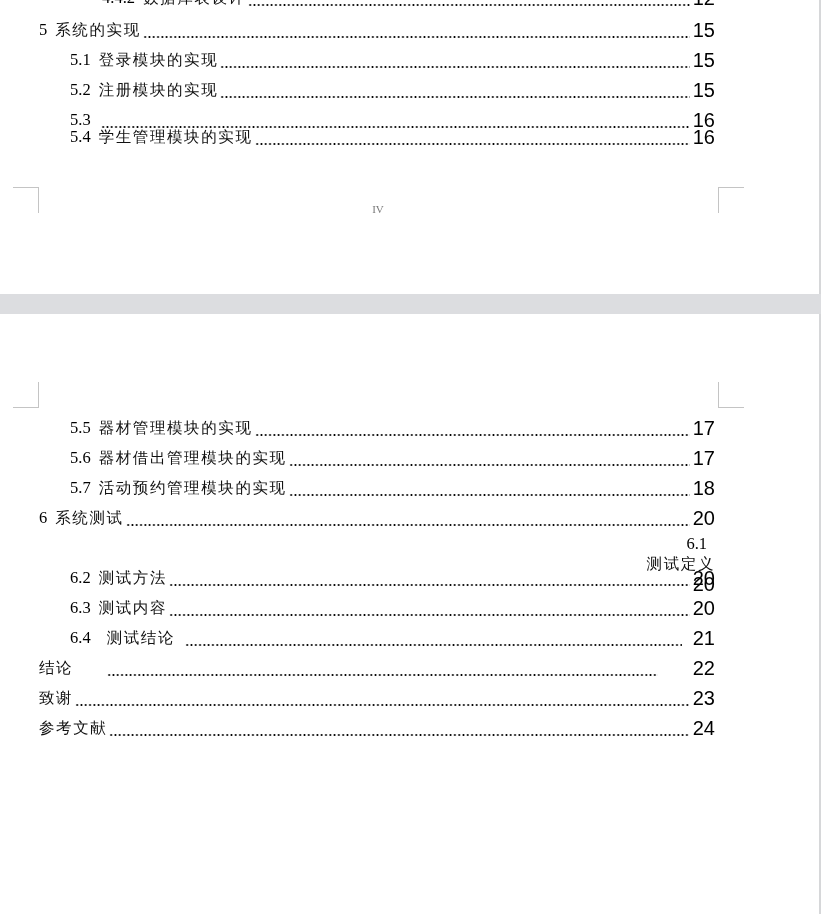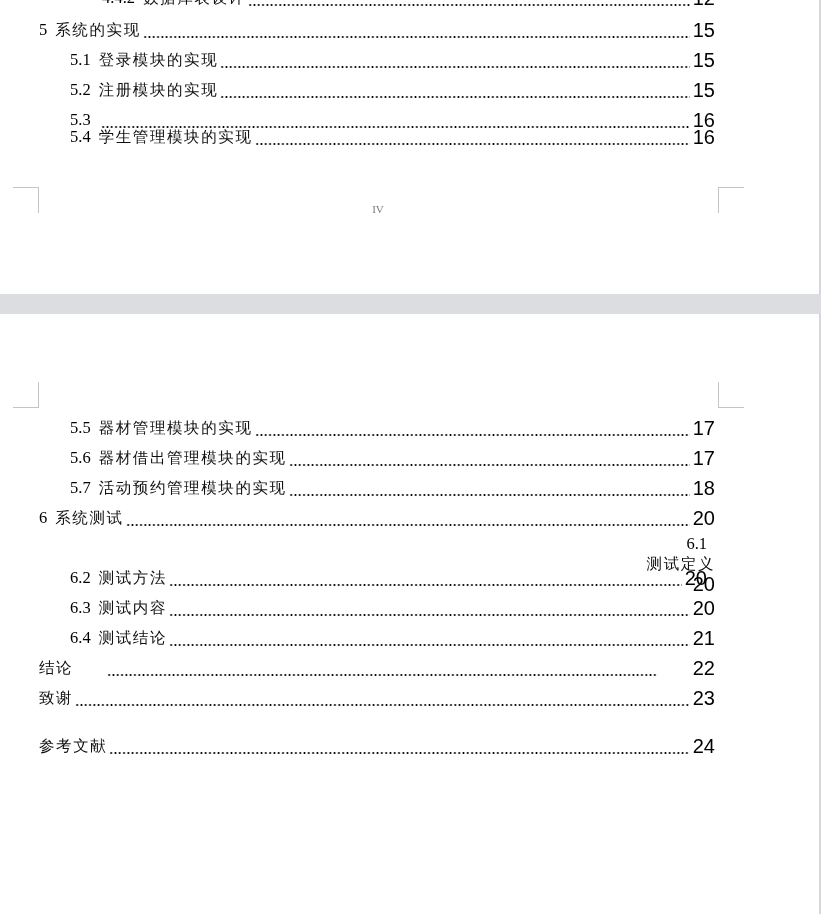--- a/index.html
+++ b/index.html
@@ -173,51 +173,51 @@
     <span class="toc-page">20</span>
   </div>
 
   <div class="toc-row" style="top:220px; left:70px; right:104px;flex-direction:column;">
     <span class="toc-num">6.1</span>
     <span class="toc-title">测试定义</span>
     <span class="toc-leader"></span>
     <span class="toc-page">20</span>
   </div>
 
-  <div class="toc-row" style="top:250px; left:70px; right:112px;">
+  <div class="toc-row" style="top:250px; left:70px; right:104px;">
     <span class="toc-num">6.2</span>
     <span class="toc-title">测试方法</span>
     <span class="toc-leader"></span>
     <span class="toc-page">20</span>
   </div>
 
   <div class="toc-row" style="top:280px; left:70px; right:104px;">
     <span class="toc-num">6.3</span>
     <span class="toc-title">测试内容</span>
     <span class="toc-leader"></span>
     <span class="toc-page">20</span>
   </div>
 
-  <div class="toc-row" style="top:310px; left:70px; right:104px;">
+  <div class="toc-row" style="top:310px; left:70px; right:104px;gap:8px;">
     <span class="toc-num">6.4</span>
     <span class="toc-title">测试结论</span>
     <span class="toc-leader"></span>
     <span class="toc-page">21</span>
   </div>
 
   <div class="toc-row" style="top:340px; left:39px; right:104px;gap:32px;">
     <span class="toc-title">结论</span>
     <span class="toc-leader"></span>
     <span class="toc-page">22</span>
   </div>
 
   <div class="toc-row" style="top:370px; left:39px; right:104px;">
     <span class="toc-title">致谢</span>
     <span class="toc-leader"></span>
     <span class="toc-page">23</span>
   </div>
 
-  <div class="toc-row" style="top:418px; left:39px; right:104px;">
+  <div class="toc-row" style="top:400px; left:39px; right:104px;">
     <span class="toc-title">参考文献</span>
     <span class="toc-leader"></span>
     <span class="toc-page">24</span>
   </div>
 </div>
 
 </body></html>

